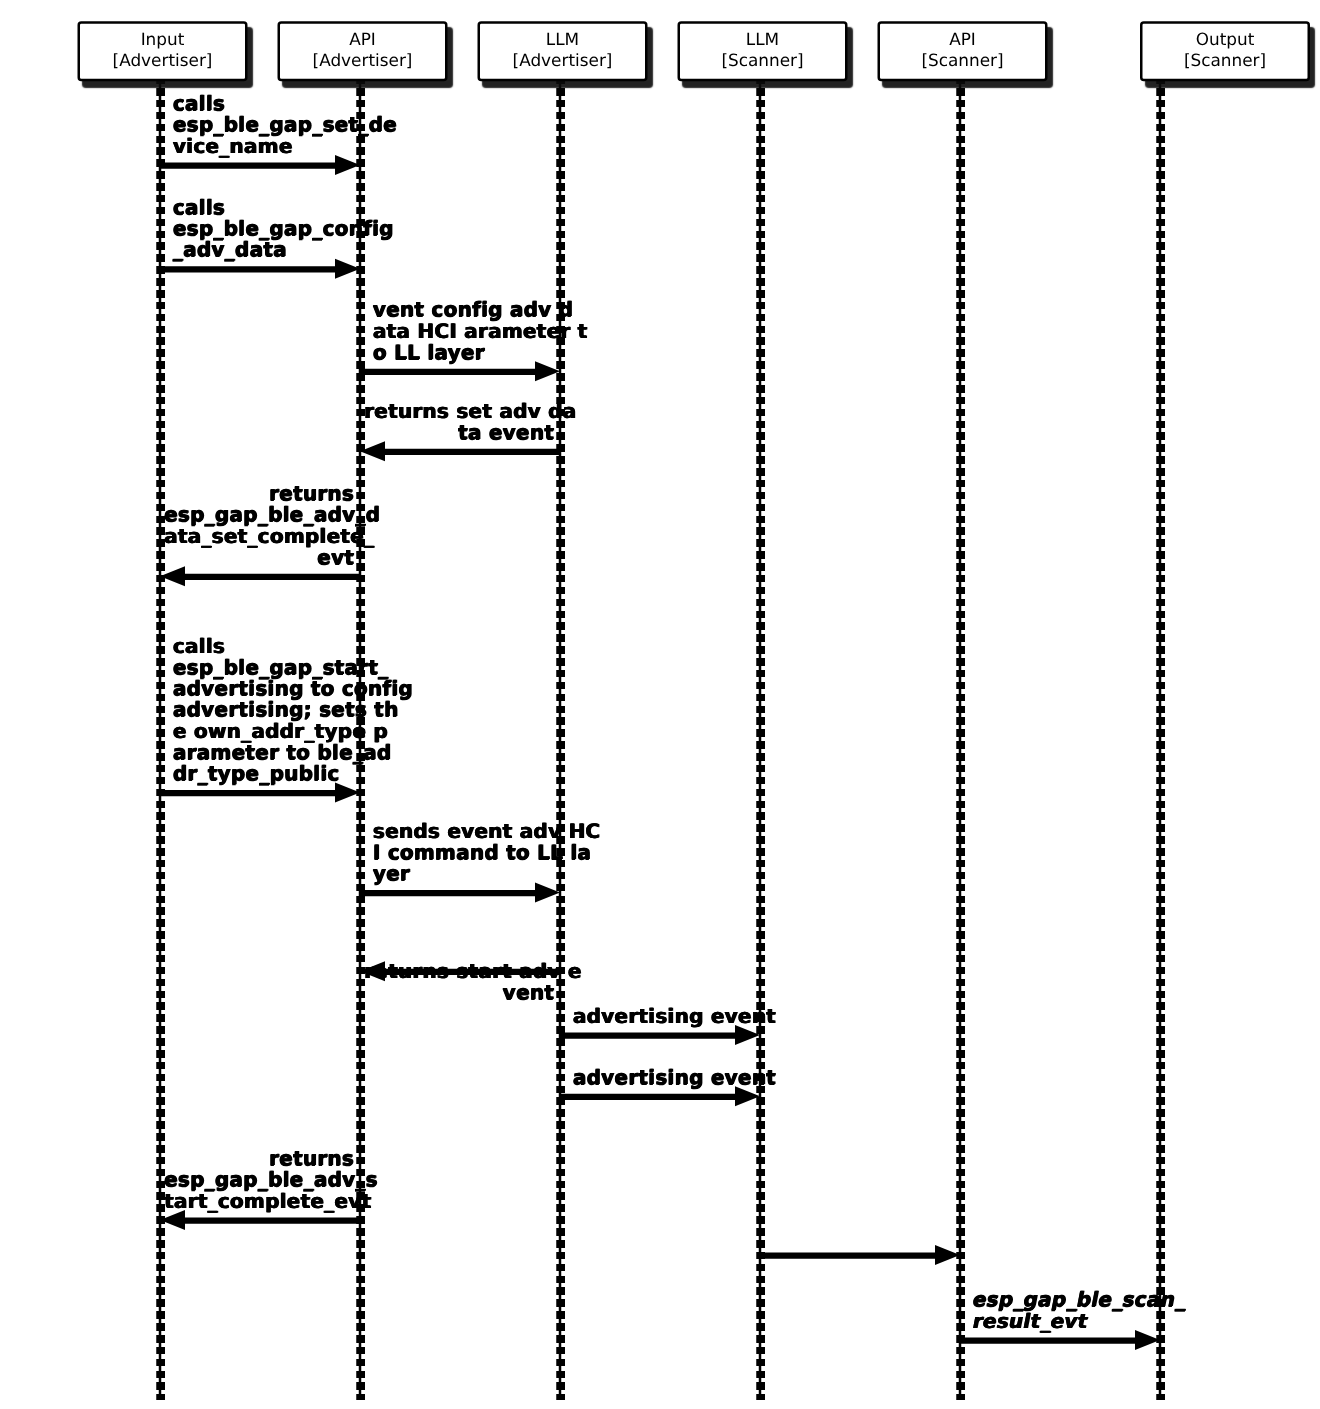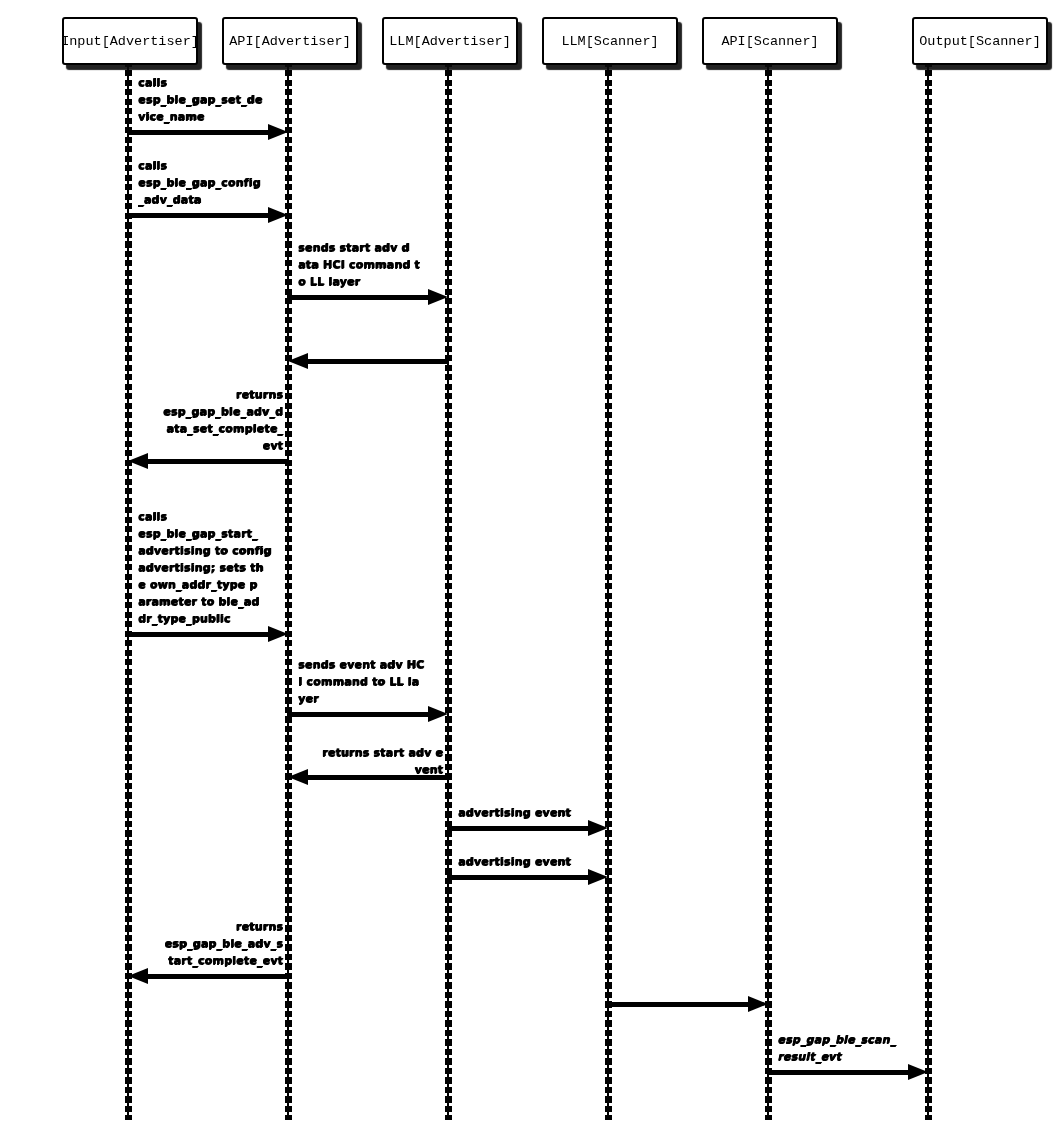--- a/index.html
+++ b/index.html
@@ -11,24 +11,23 @@
     overflow:hidden;
   }
   .actor-box{
     position:absolute;
     top:17px;
     width:132px;height:44px;
     background:#ffffff;
     border:2.5px solid #000;
     border-radius:3px;
     box-shadow:4px 5px 1px rgba(10,10,10,0.9);
-    display:flex;flex-direction:row;
+    display:flex;flex-direction:column;
     align-items:center;justify-content:center;
     z-index:3;
-    font-family:Liberation Mono, monospace;
   }
   .actor-line{
     font-size:13.5px;line-height:17px;color:#000;white-space:nowrap;
   }
   .lifeline{
     position:absolute;
     top:61px;height:1059px;width:7px;
     z-index:1;
   }
   .lifeline::before{
@@ -44,21 +43,21 @@
   }
   .msg-head{
     position:absolute;top:1px;width:0;height:0;
     border-top:8px solid transparent;
     border-bottom:8px solid transparent;
   }
   .msg-head.right{right:0;border-left:20px solid #000;}
   .msg-head.left{left:0;border-right:20px solid #000;}
   .msg-label{
     position:absolute;width:152px;z-index:2;
-    font-size:11px;font-weight:bold;line-height:17px;color:#000;
+    font-size:16px;font-weight:bold;line-height:17px;color:#000;
     text-shadow:0.8px 0 0 #000, 0 0.6px 0 #000;
     letter-spacing:0.2px;
   }
   .msg-label.align-left{text-align:left;}
   .msg-label.align-right{text-align:right;}
   .msg-label div{white-space:nowrap;}
 </style>
 </head>
 <body>
 
@@ -109,27 +108,31 @@
     <div class="msg-label align-left" style="left: 138px; top: 157px;">
       <div>calls</div>
       <div>esp_ble_gap_config</div>
       <div>_adv_data</div>
     </div>
     <div class="message" style="left: 288px; top: 288px; width: 160px;">
       <div class="msg-shaft" style="left: 0px; right: 16px;"></div>
       <div class="msg-head right"></div>
     </div>
     <div class="msg-label align-left" style="left: 298px; top: 239px;">
-      <div>sends start adv d</div>
-      <div>ata HCI command t</div>
+      <div>vent config adv d</div>
+      <div>ata HCI arameter t</div>
       <div>o LL layer</div>
     </div>
     <div class="message" style="left: 288px; top: 352px; width: 160px;">
       <div class="msg-shaft" style="right: 0px; left: 16px;"></div>
       <div class="msg-head left"></div>
+    </div>
+    <div class="msg-label align-right" style="left: 291px; top: 320px;">
+      <div>returns set adv da</div>
+      <div>ta event</div>
     </div>
     <div class="message" style="left: 128px; top: 452px; width: 160px;">
       <div class="msg-shaft" style="right: 0px; left: 16px;"></div>
       <div class="msg-head left"></div>
     </div>
     <div class="msg-label align-right" style="left: 131px; top: 386px;">
       <div>returns</div>
       <div>esp_gap_ble_adv_d</div>
       <div>ata_set_complete_</div>
       <div>evt</div>
@@ -153,21 +156,21 @@
     </div>
     <div class="msg-label align-left" style="left: 298px; top: 656px;">
       <div>sends event adv HC</div>
       <div>I command to LL la</div>
       <div>yer</div>
     </div>
     <div class="message" style="left: 288px; top: 768px; width: 160px;">
       <div class="msg-shaft" style="right: 0px; left: 16px;"></div>
       <div class="msg-head left"></div>
     </div>
-    <div class="msg-label align-right" style="left: 291px; top: 744px;">
+    <div class="msg-label align-right" style="left: 291px; top: 768px;">
       <div>returns start adv e</div>
       <div>vent</div>
     </div>
     <div class="message" style="left: 448px; top: 819px; width: 160px;">
       <div class="msg-shaft" style="left: 0px; right: 16px;"></div>
       <div class="msg-head right"></div>
     </div>
     <div class="msg-label align-left" style="left: 458px; top: 804px;">
       <div>advertising event</div>
     </div>

